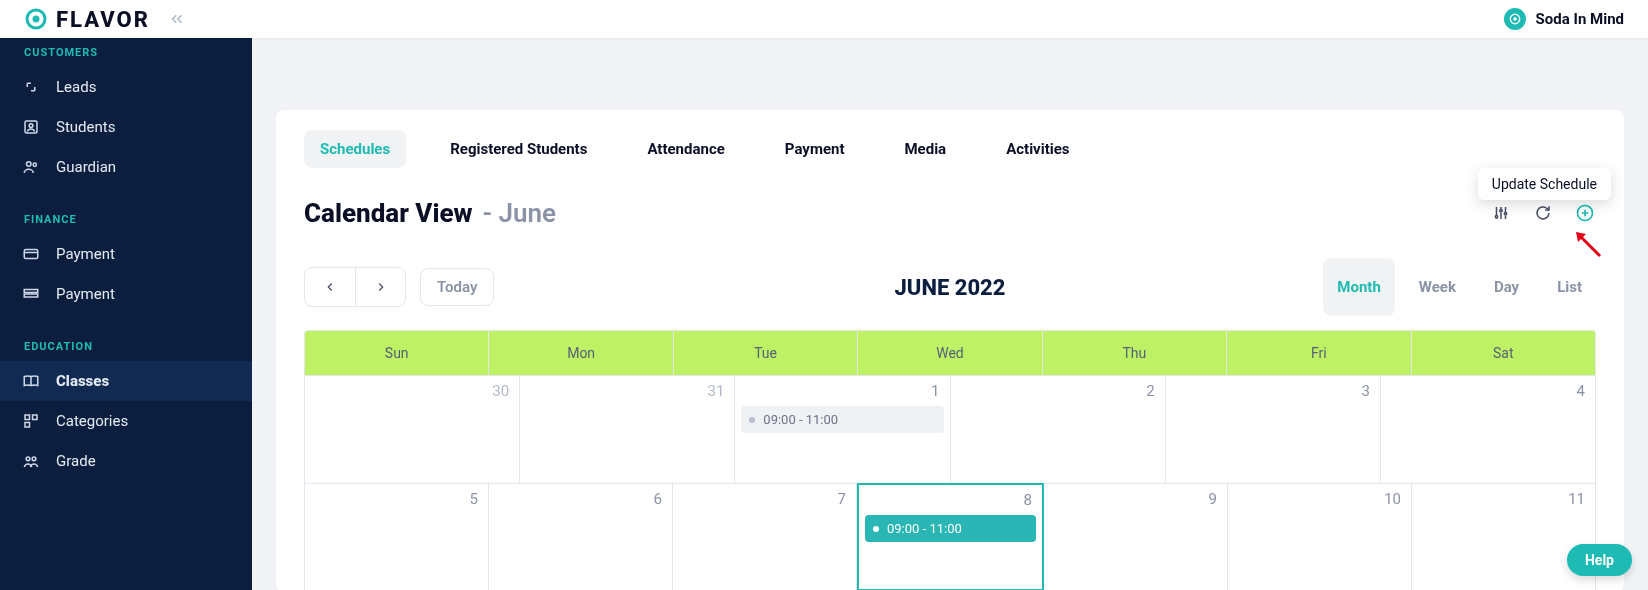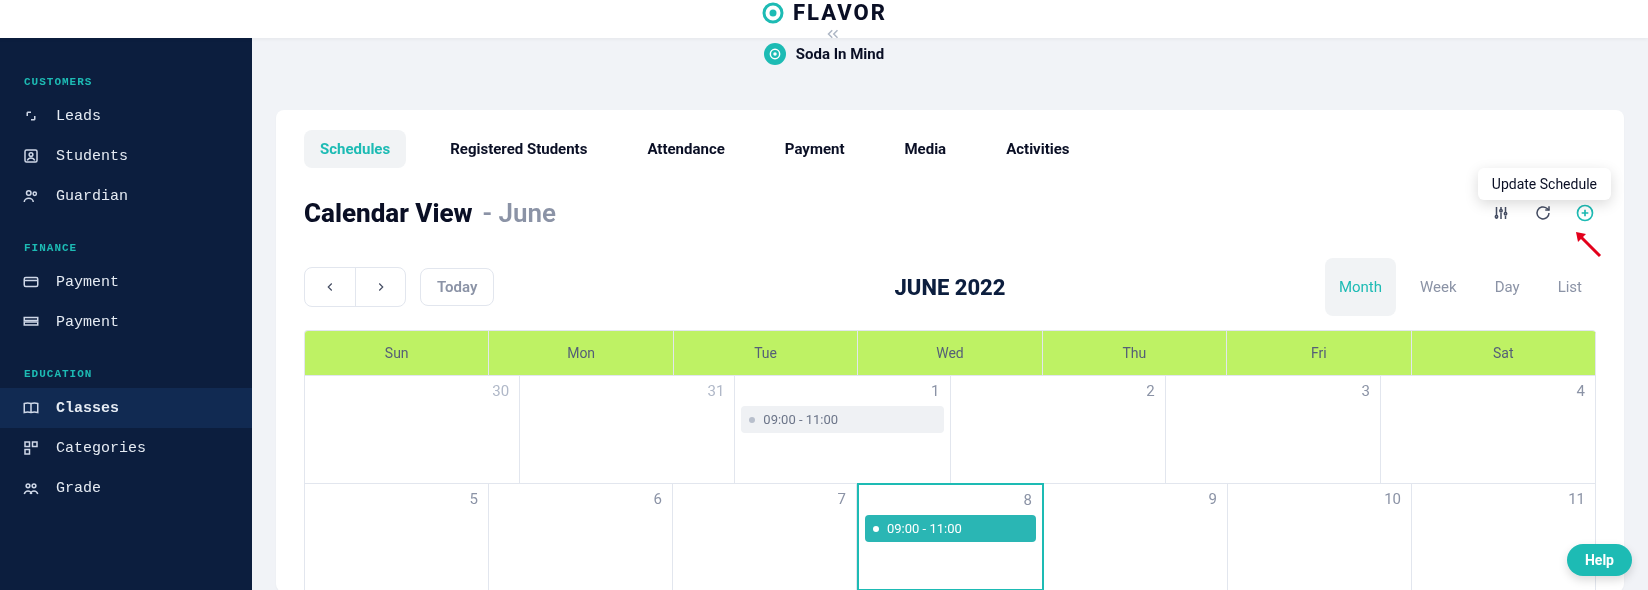--- a/index.html
+++ b/index.html
@@ -3,38 +3,37 @@
 <meta charset="utf-8">
 <style>
   * { box-sizing: border-box; }
   html, body { margin: 0; padding: 0; height: 100%; font-family: -apple-system, BlinkMacSystemFont, "Segoe UI", Roboto, Arial, sans-serif; }
   body { background: #f1f3f7; color: #0a0f25; }
   
   .topbar {
     position: fixed; top:0; left:0; right:0; height: 38px; background: #ffffff; display: flex; align-items: center; padding: 0 24px;
     box-shadow: 0 1px 4px rgba(0,0,0,0.06);
     z-index: 50;
-    flex-direction: column;
   }
   .brand { display:flex; align-items:center; gap:8px; flex-shrink:0; }
   .brand-logo { width: 24px; height:24px; position:relative; }
   .brand-logo svg { display:block; }
   .brand-text { font-weight:800; font-size:22px; letter-spacing:2px; color:#0a0f25; }
   .collapse-btn { margin-left: 18px; color:#aeb7c5; display:flex; align-items:center; cursor:pointer; }
   .topbar .spacer { flex:1; }
   .company { display:flex; align-items:center; gap:10px; font-weight:700; font-size:15px; }
   .company-icon { width:22px; height:22px; border-radius:50%; background:#1dbbb4; display:flex; align-items:center; justify-content:center; }
   .company-icon svg { width:14px; height:14px; }
 
   
   .app { display:flex; padding-top:38px; height:100%; }
 
   
   .sidebar {
-    width: 252px; background:#0c1e3e; color:#dbe3ee; padding-top: 30px; flex-shrink:0;font-family:Liberation Mono, monospace;
+    width: 252px; background:#0c1e3e; color:#dbe3ee; flex-shrink:0;
   }
   .side-section-title { padding: 8px 24px; font-size:11px; letter-spacing:1px; color:#1dbbb4; font-weight:700; }
   .side-item {
     display:flex; align-items:center; gap:16px; padding: 11px 22px; font-size:15px; cursor:pointer;
     color:#e5ebf3;
   }
   .side-item .icon { width:18px; height:18px; display:flex; align-items:center; justify-content:center; color:#cfd8e8; flex-shrink:0; }
   .side-item.active { background:#112a52; font-weight:800; }
   .side-item.active .label { font-weight:800; }
   .side-gap { height: 18px; }
@@ -76,21 +75,21 @@
   
   .navrow { display:flex; align-items:center; padding: 22px 28px 14px; position:relative; }
   .nav-btns { display:flex; border:1px solid #e2e6ee; border-radius:8px; overflow:hidden; }
   .nav-btn { width:50px; height:38px; display:flex; align-items:center; justify-content:center; cursor:pointer; }
   .nav-btn + .nav-btn { border-left:1px solid #e2e6ee; }
   .today-btn { border:1px solid #e2e6ee; border-radius:8px; padding: 9px 16px; margin-left:14px; color:#8b93a6; font-weight:600; font-size:15px; cursor:pointer; }
   .period-title {
     position:absolute; left:50%; transform:translateX(-50%); font-size:22px; font-weight:800; color:#0c1e3e; text-transform:uppercase;
   }
   .views { display:flex; gap:10px; margin-left:auto; }
-  .view-btn { padding:20px 14px; border-radius:8px; font-weight:400; color:#8b93a6; font-size:15px; cursor:pointer; }
+  .view-btn { padding:20px 14px; border-radius:8px; font-weight:700; color:#8b93a6; font-size:15px; cursor:pointer; }
   .view-btn.active { background:#f1f3f5; color:#1dbbb4; }
 
   
   .cal { border:1px solid #e2e6ee; border-right:none; margin: 0 28px; border-radius:4px 4px 0 0; overflow:hidden; }
   .cal-header { display:flex; background:#bef264; }
   .cal-header .col { flex:1; border-right:1px solid #e2e6ee; text-align:center; padding:14px 0; color:#555f77; font-size:14px; }
   .cal-week { display:flex; }
   .cal-week .cell { flex:1; border-right:1px solid #e2e6ee; border-top:1px solid #e2e6ee; min-height:108px; position:relative; padding-top:28px; }
   .cal-week .cell .daynum { position:absolute; top:6px; right:10px; color:#8b93a6; font-size:15px; }
   .cal-week .cell.other .daynum { color:#b0b8c8; }

